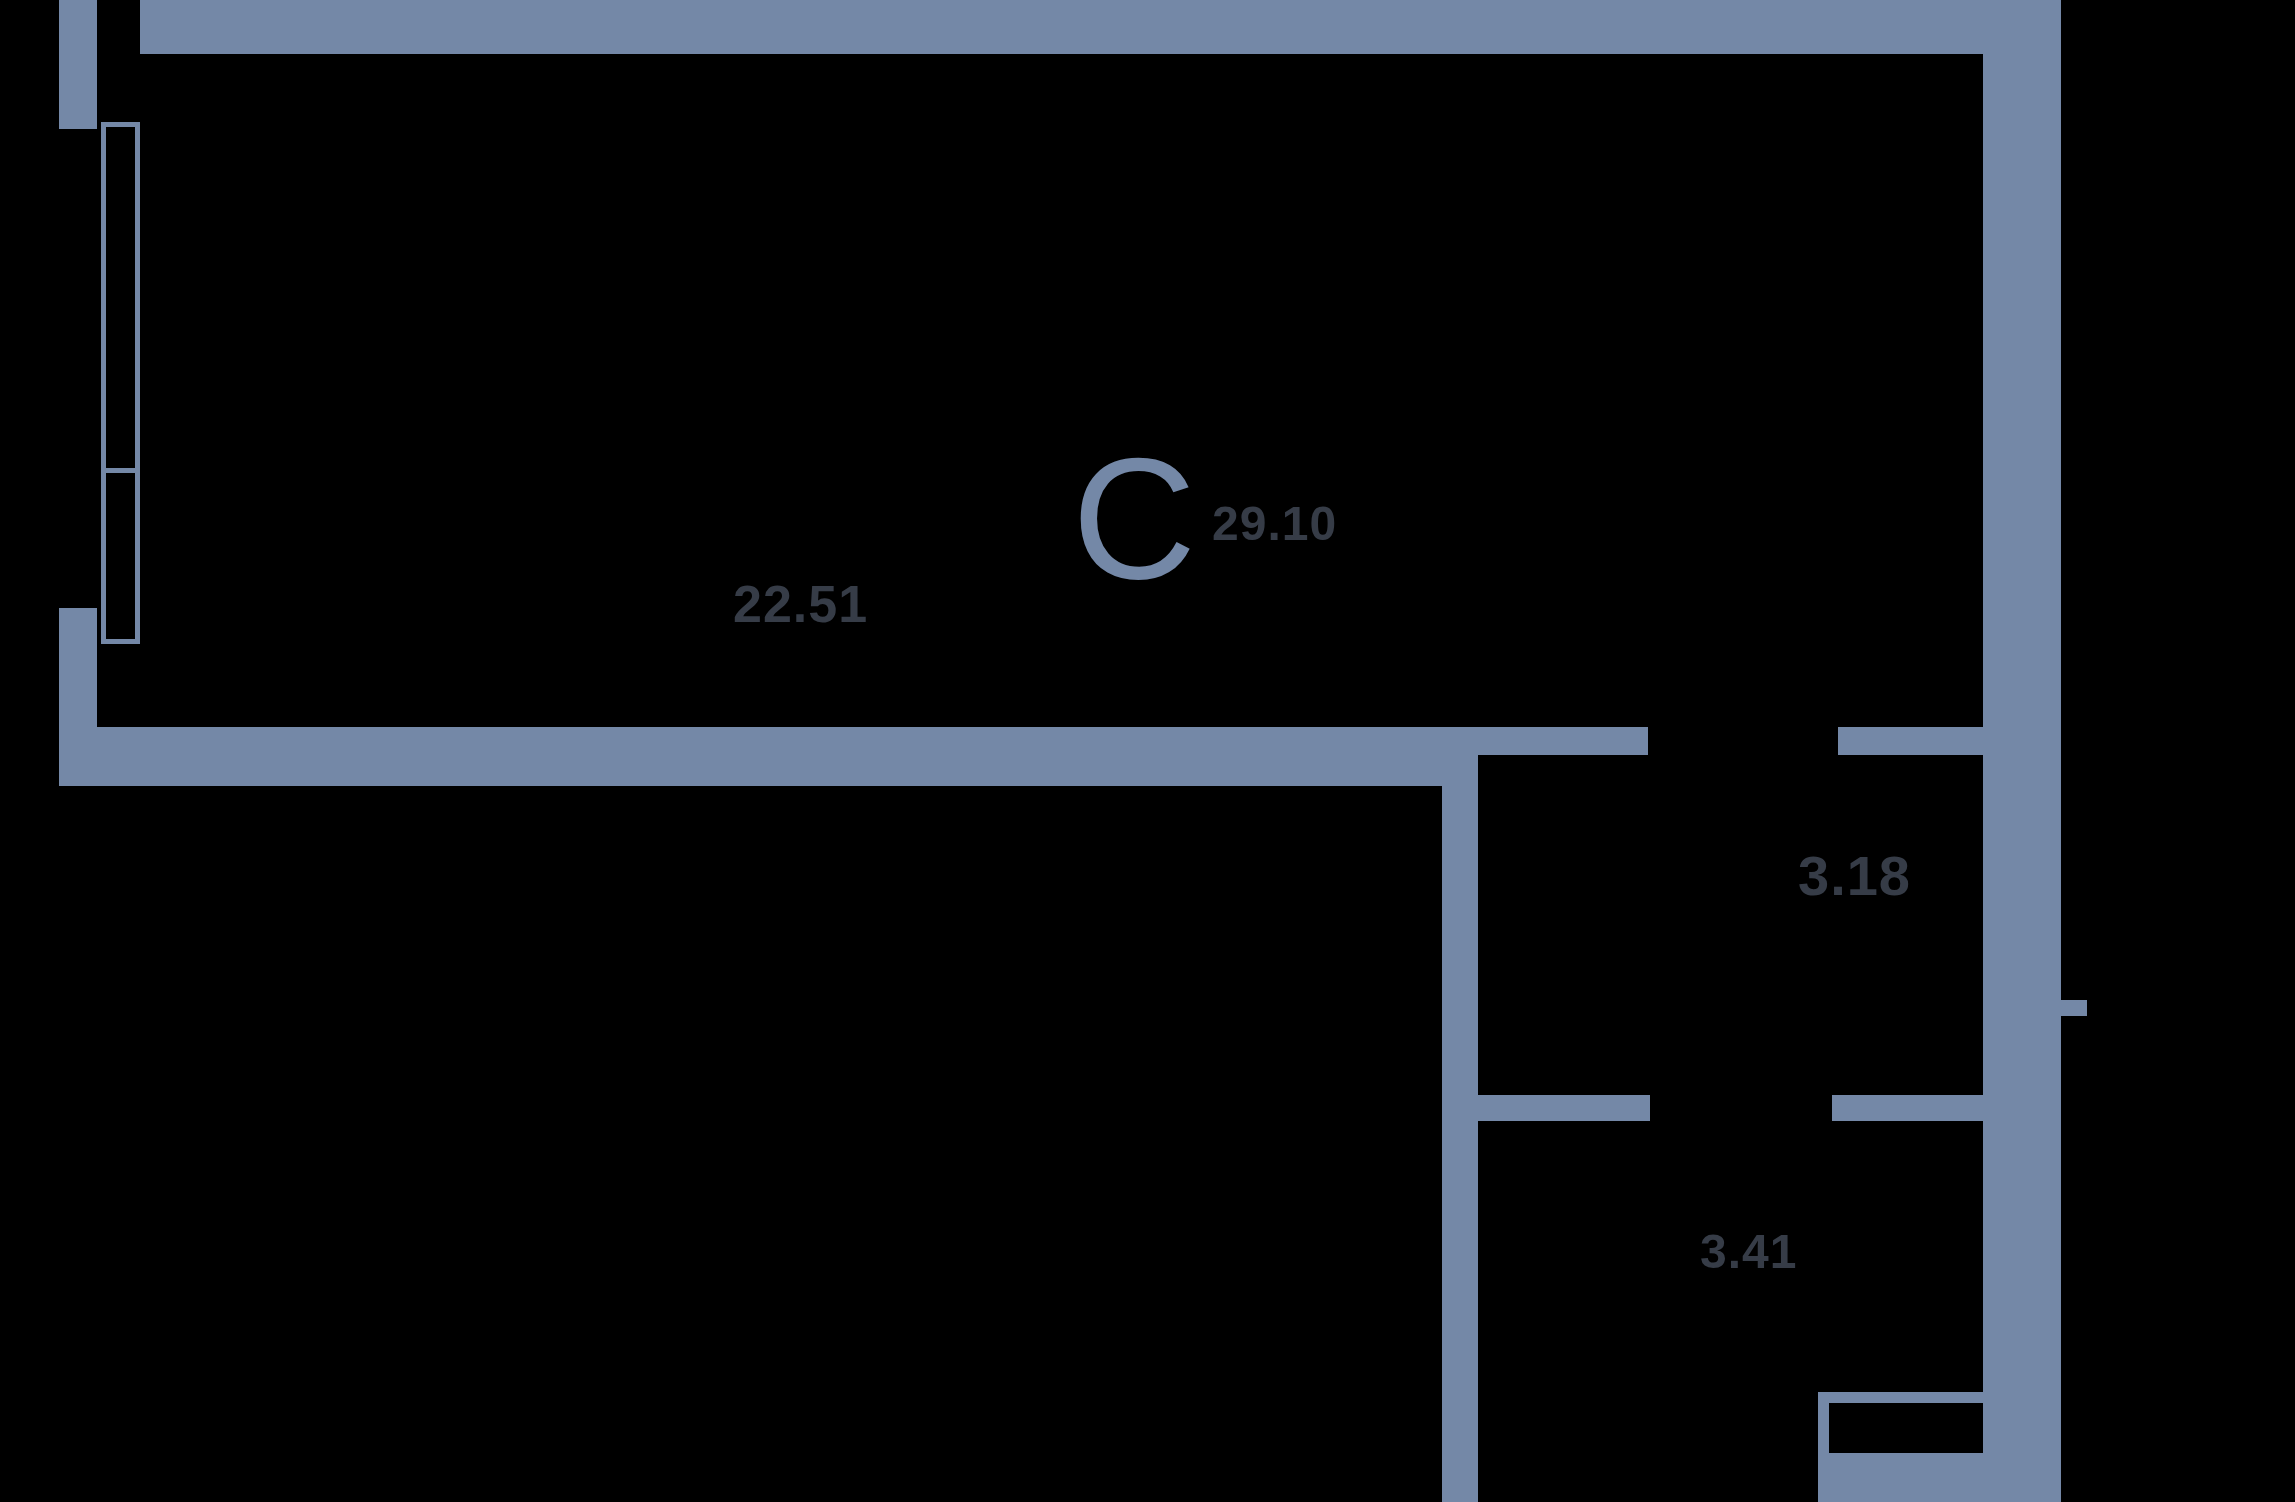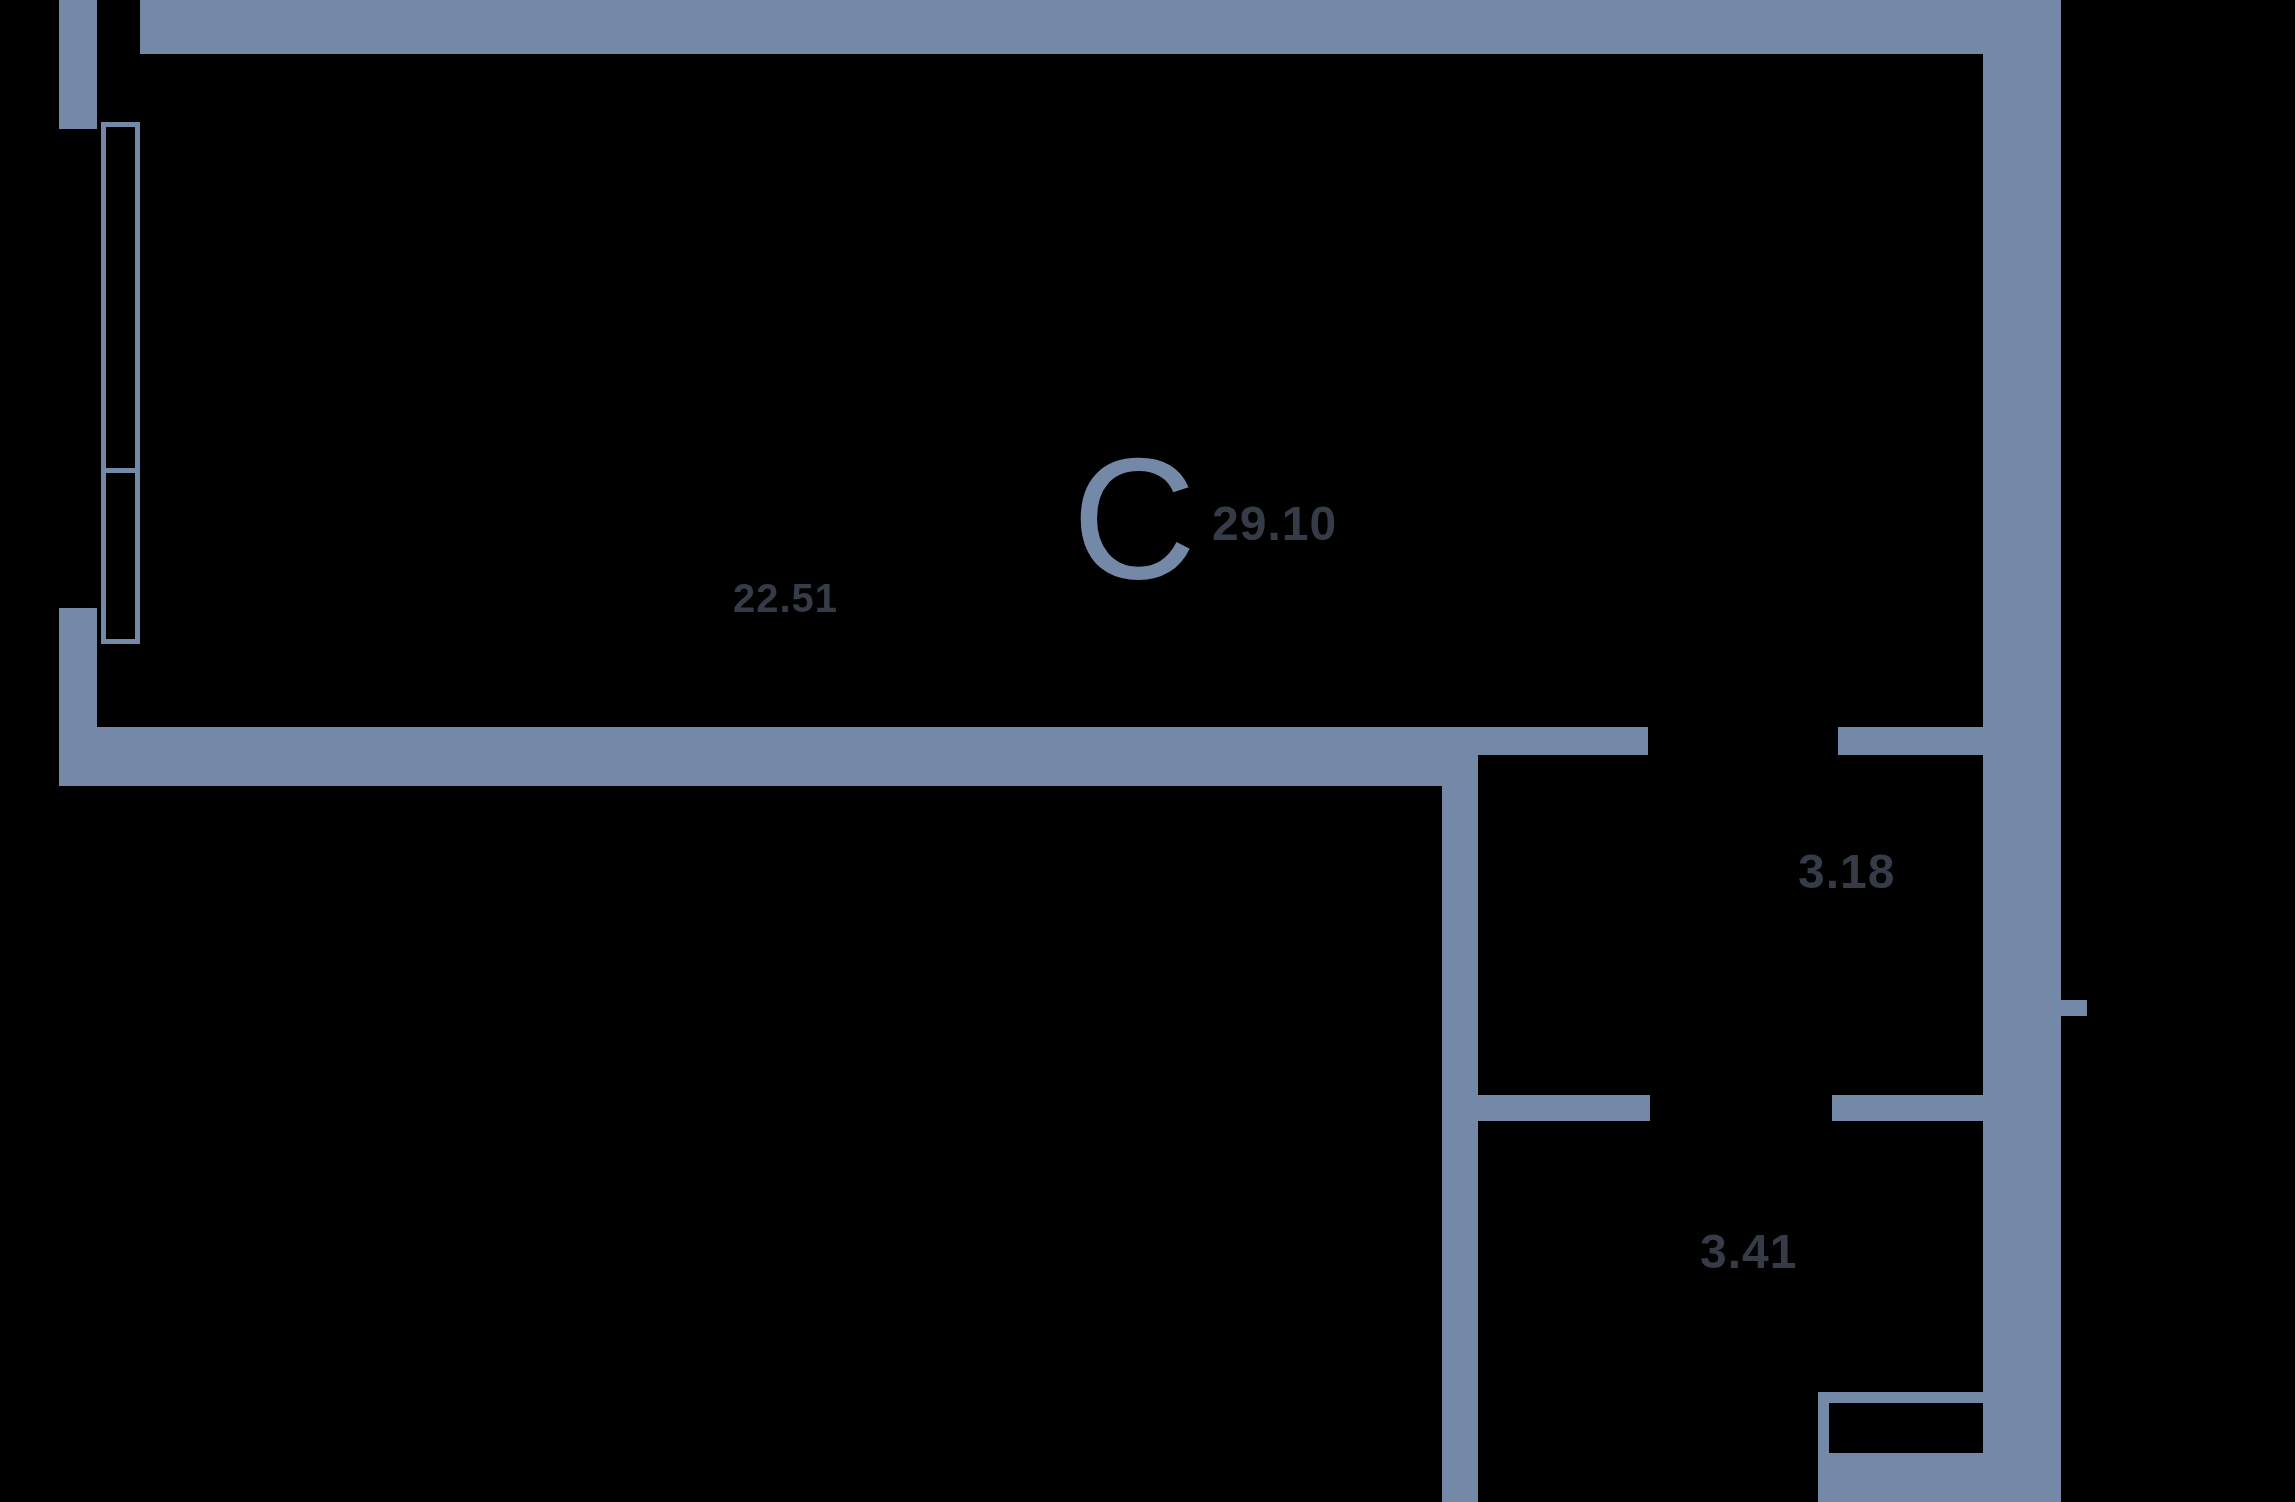--- a/index.html
+++ b/index.html
@@ -29,22 +29,22 @@
     color: var(--wall, #7488A7);
   }
   .area-label {
     position: absolute;
     color: var(--area-text, #363C47);
     font-weight: bold;
     letter-spacing: 1px;
     line-height: 1;
   }
   .area-total   { left: 1212px; top: 500px;  font-size: 48px; }
-  .area-living  { left: 733px;  top: 578px;  font-size: 40px; }
-  .area-hallway { left: 1798px; top: 848px;  font-size: 48px; }
+  .area-living  { left: 733px;  top: 578px;  font-size: 52px; }
+  .area-hallway { left: 1798px; top: 848px;  font-size: 56px; }
   .area-bath    { left: 1680px; top: 1228px; font-size: 48px; margin-left: 20px; }
 </style>
 </head>
 <body>
 
 <div class="stage">
 
   <div class="wall" style="left:140px; top:0; width:1921px; height:54px;"></div>
   <div class="wall" style="left:1983px; top:0; width:78px; height:1502px;"></div>
   <div class="wall" style="left:2061px; top:1000px; width:26px; height:16px;"></div>

